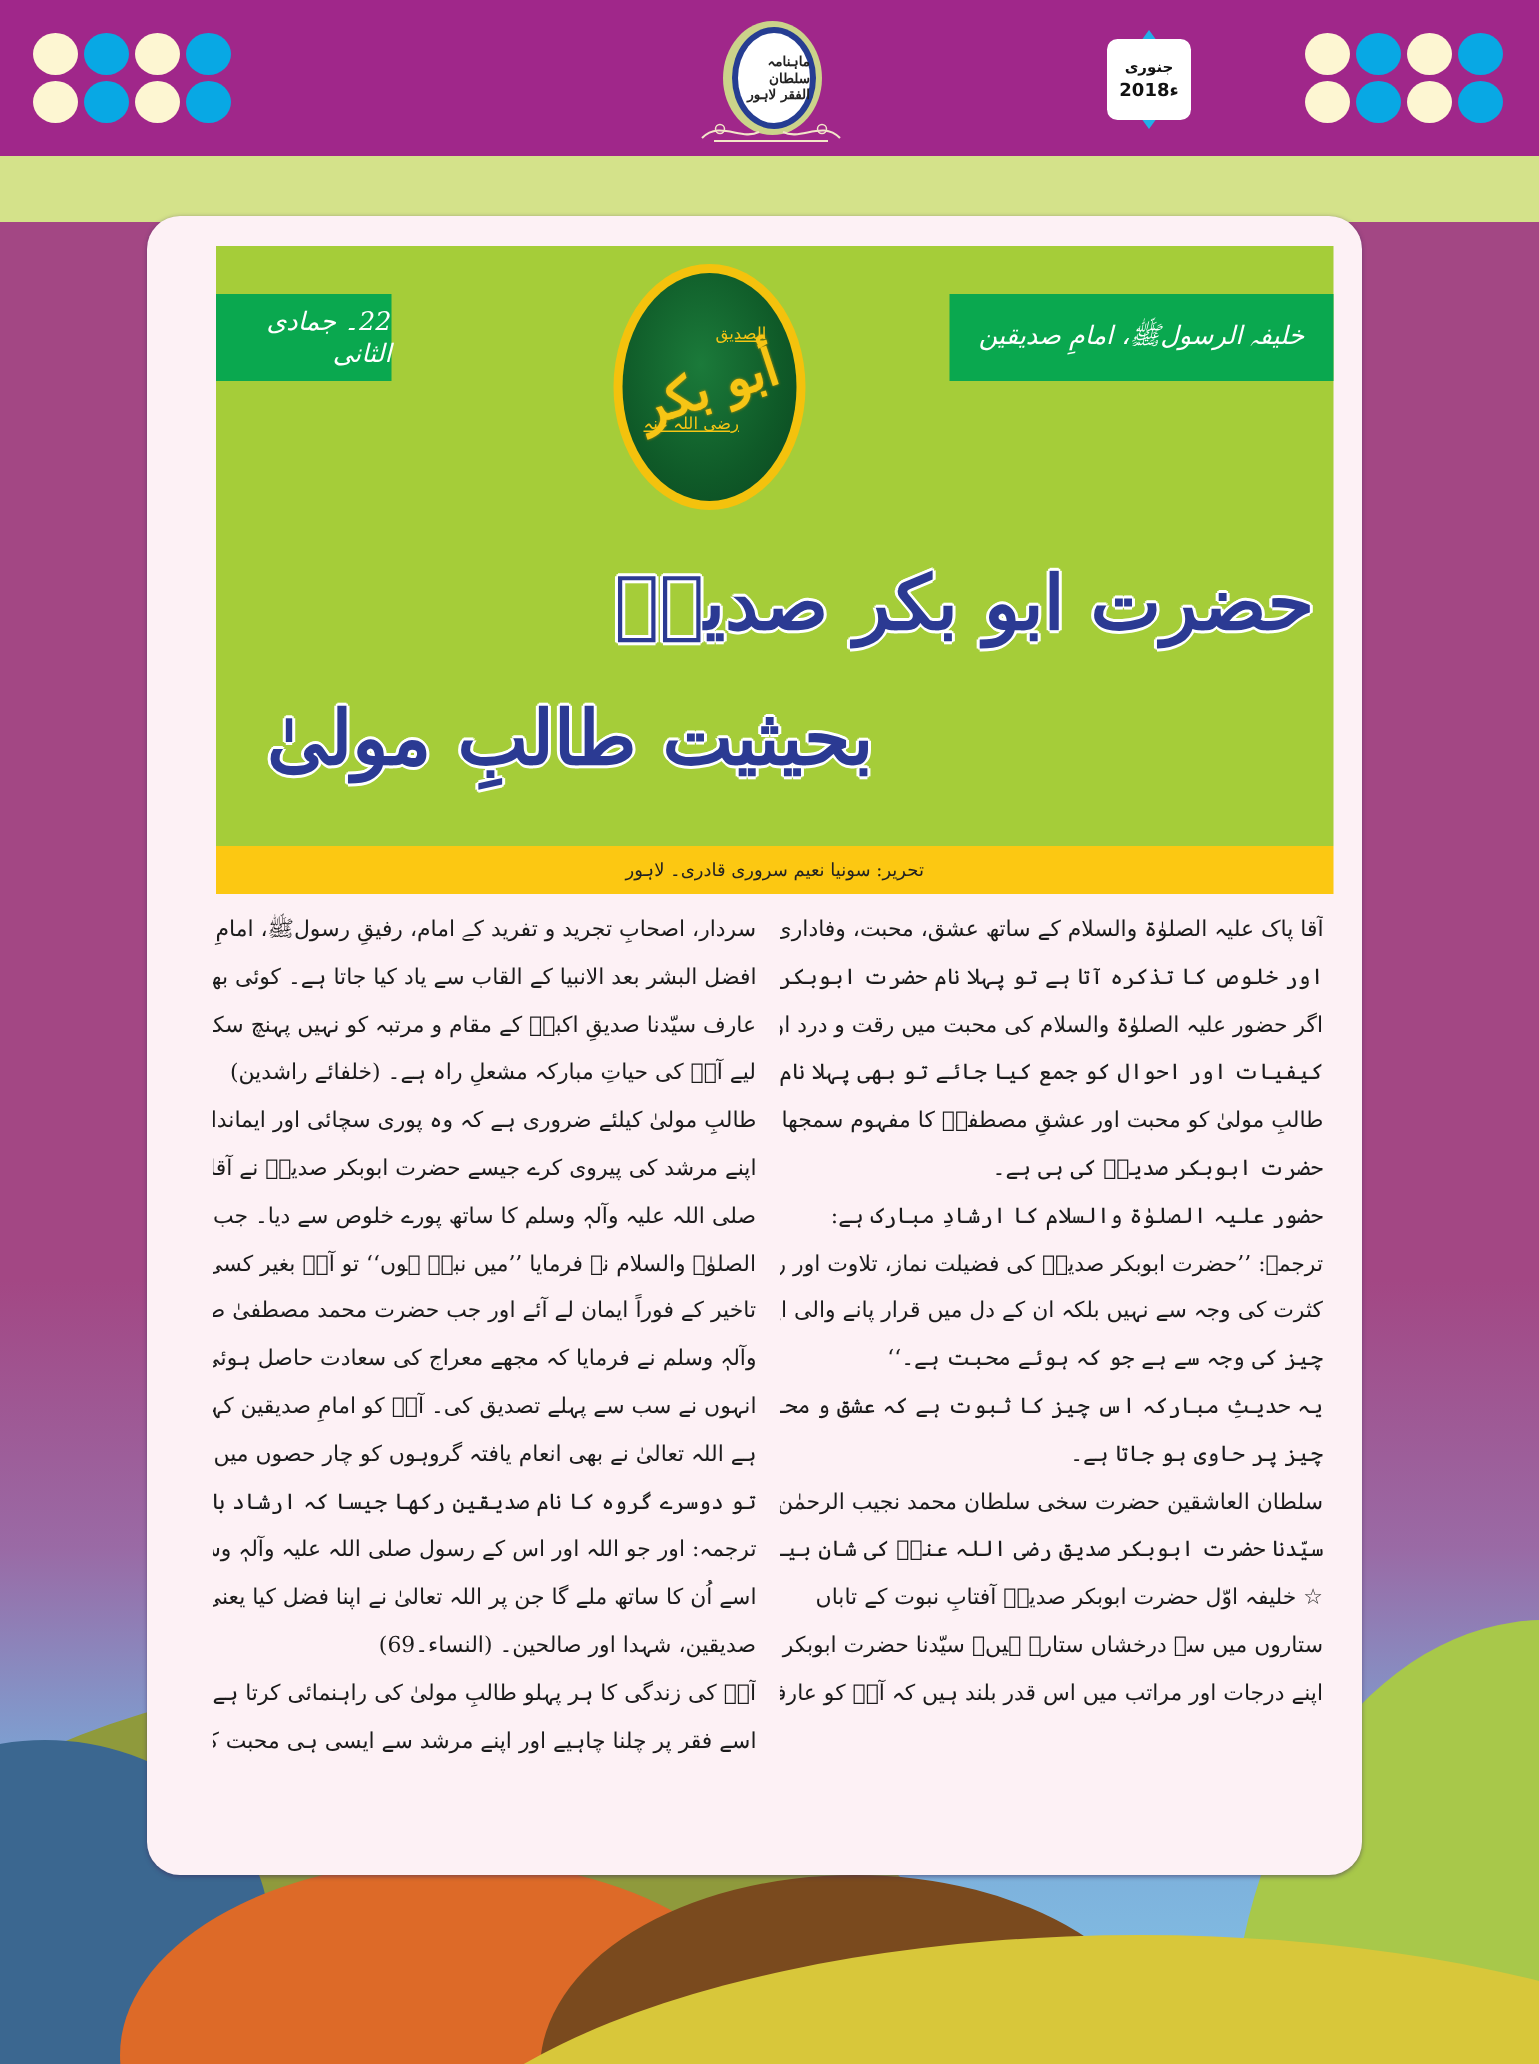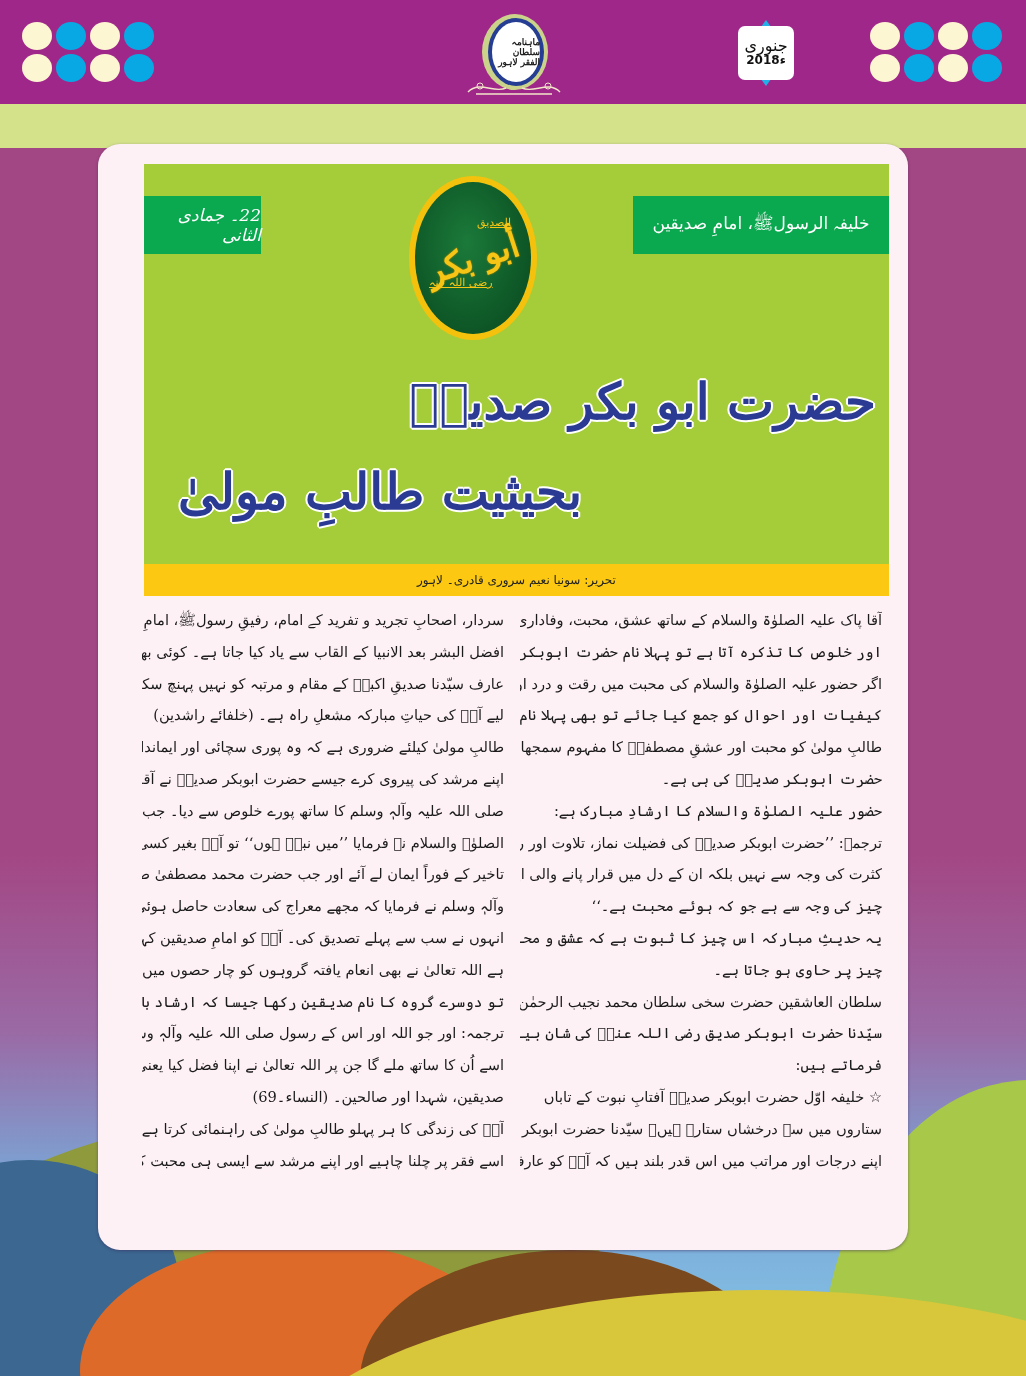--- a/index.html
+++ b/index.html
@@ -54,21 +54,21 @@
   }
   .badge-box {
     position: absolute; left: 12px; top: 12px; width: 56px; height: 54px;
     background: #fff; border-radius: 7px;
     display: flex; align-items: center; justify-content: center; flex-direction: column;
     color: #111;
   }
   .page-number { font-family: "DejaVu Sans", sans-serif; font-weight: bold; font-size: 22px; }
   .badge-left { left: 230px; }
   .badge-right { left: 726px; }
-  .month-label { font-family: "DejaVu Sans", sans-serif; font-weight: normal; font-size: 16px; line-height: 14px; direction: rtl; }
+  .month-label { font-family: "DejaVu Sans", sans-serif; font-weight: bold; font-size: 10px; line-height: 14px; direction: rtl; }
   .year-label { font-family: "DejaVu Sans", sans-serif; font-weight: bold; font-size: 12px; line-height: 14px; }
 
   .logo {
     position: absolute; left: 466px; top: 14px; width: 96px; height: 82px;
   }
   .logo-ring-outer {
     position: absolute; left: 16px; top: 0; width: 66px; height: 76px; border-radius: 50%;
     background: #cbd38a;
   }
   .logo-ring-inner {
@@ -94,21 +94,21 @@
     position: absolute; left: 144px; top: 164px; width: 745px; height: 190px;
     background: #a5cd39;
   }
   .banner-tag {
     position: absolute; top: 196px; height: 58px; background: #0aa84f;
     display: flex; align-items: center; justify-content: center;
     color: #fff; font-size: 17px; direction: rtl;
     font-family: "DejaVu Serif", serif;
   }
   .tag-left { left: 144px; width: 117px; font-style: italic; }
-  .tag-right { left: 633px; width: 256px; }
+  .tag-right { left: 633px; width: 256px; font-style: italic; }
 
   .medallion {
     position: absolute; left: 409px; top: 176px; width: 128px; height: 164px;
     border-radius: 50%; background: #f4c20d;
   }
   .medallion-inner {
     position: absolute; left: 6px; top: 6px; right: 6px; bottom: 6px;
     border-radius: 50%;
     background: radial-gradient(ellipse at 45% 40%, #1b7a3a 0%, #0f5a28 60%, #0b4620 100%);
     display: flex; align-items: center; justify-content: center;
@@ -248,21 +248,20 @@
   <span class="line">طالبِ مولیٰ کو محبت اور عشقِ مصطفیؐ کا مفہوم سمجھانے والی ذات</span>
   <span class="line center">حضرت ابوبکر صدیقؓ کی ہی ہے۔</span>
   <span class="line short">حضور علیہ الصلوٰۃ والسلام کا ارشادِ مبارک ہے:</span>
   <span class="line">ترجمہ: ’’حضرت ابوبکر صدیقؓ کی فضیلت نماز، تلاوت اور روزوں کی</span>
   <span class="line">کثرت کی وجہ سے نہیں بلکہ ان کے دل میں قرار پانے والی ایک اعلیٰ</span>
   <span class="line center">چیز کی وجہ سے ہے جو کہ ہوئے محبت ہے۔‘‘</span>
   <span class="line">یہ حدیثِ مبارکہ اس چیز کا ثبوت ہے کہ عشق و محبت وہ جذبہ ہے جو ہر</span>
   <span class="line center">چیز پر حاوی ہو جاتا ہے۔</span>
   <span class="line">سلطان العاشقین حضرت سخی سلطان محمد نجیب الرحمٰن مدظلہ الاقدس</span>
   <span class="line">سیّدنا حضرت ابوبکر صدیق رضی اللہ عنہٗ کی شان بیان کرتے ہوئے</span>
-  <span class="line center">فرماتے ہیں:</span>
   <span class="line">☆ خلیفہ اوّل حضرت ابوبکر صدیقؓ آفتابِ نبوت کے تاباں</span>
   <span class="line">ستاروں میں سے درخشاں ستارہ ہیں۔ سیّدنا حضرت ابوبکر صدیقؓ</span>
   <span class="line">اپنے درجات اور مراتب میں اس قدر بلند ہیں کہ آپؓ کو عارفین کے</span>
 </div>
 
 <div class="col col-left">
   <span class="line">سردار، اصحابِ تجرید و تفرید کے امام، رفیقِ رسولﷺ، امامِ صدیقین اور</span>
   <span class="line">افضل البشر بعد الانبیا کے القاب سے یاد کیا جاتا ہے۔ کوئی بھی</span>
   <span class="line">عارف سیّدنا صدیقِ اکبرؓ کے مقام و مرتبہ کو نہیں پہنچ سکتا۔ سالکین کے</span>
   <span class="line center">لیے آپؓ کی حیاتِ مبارکہ مشعلِ راہ ہے۔ (خلفائے راشدین)</span>

